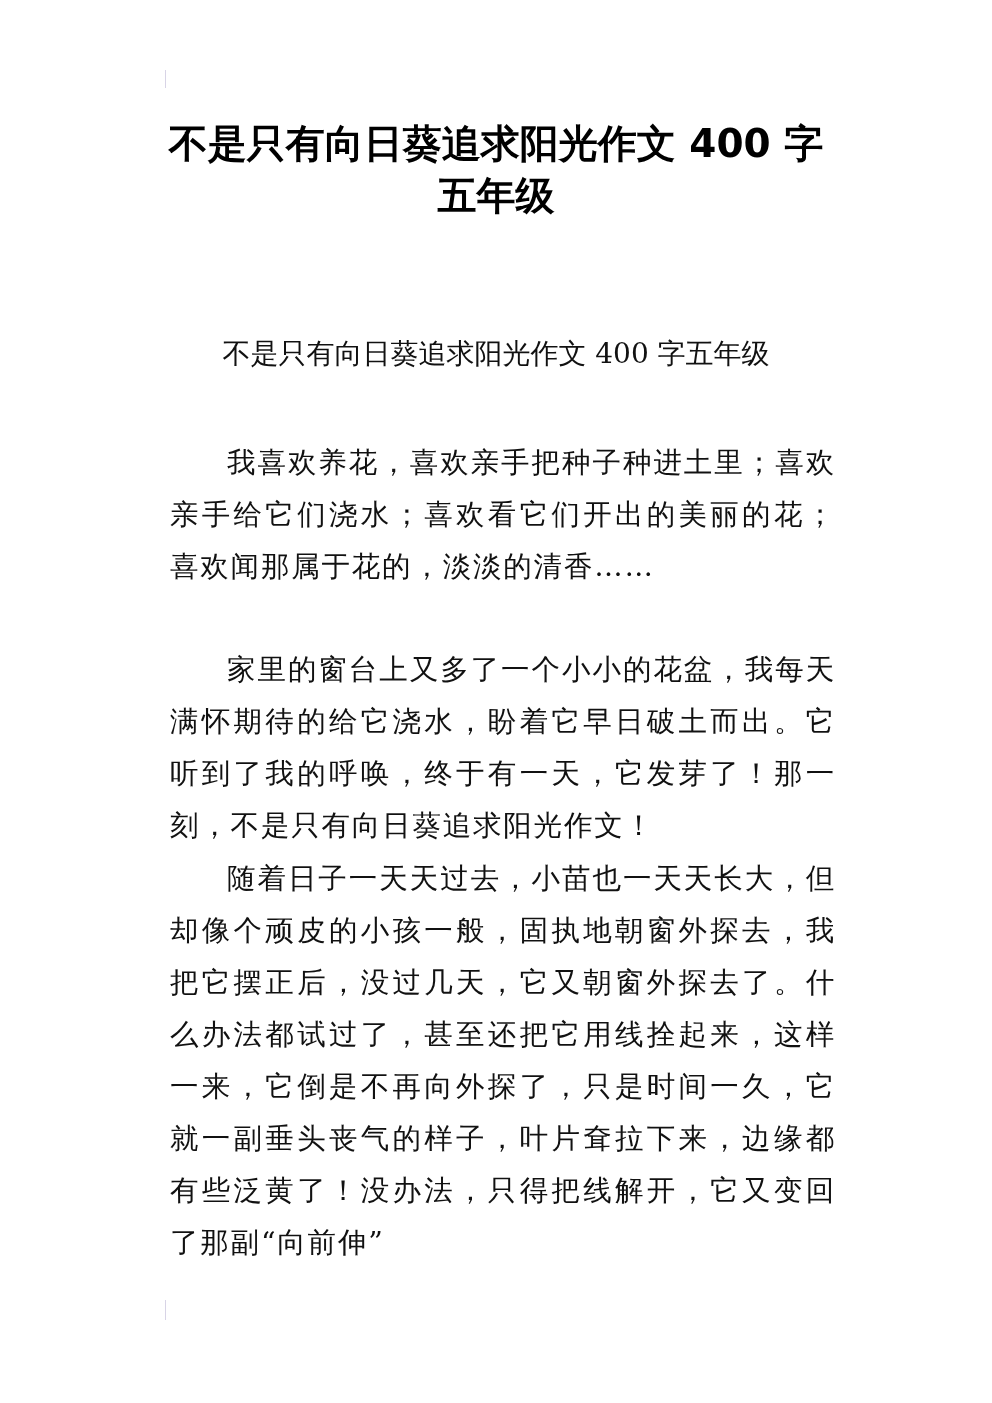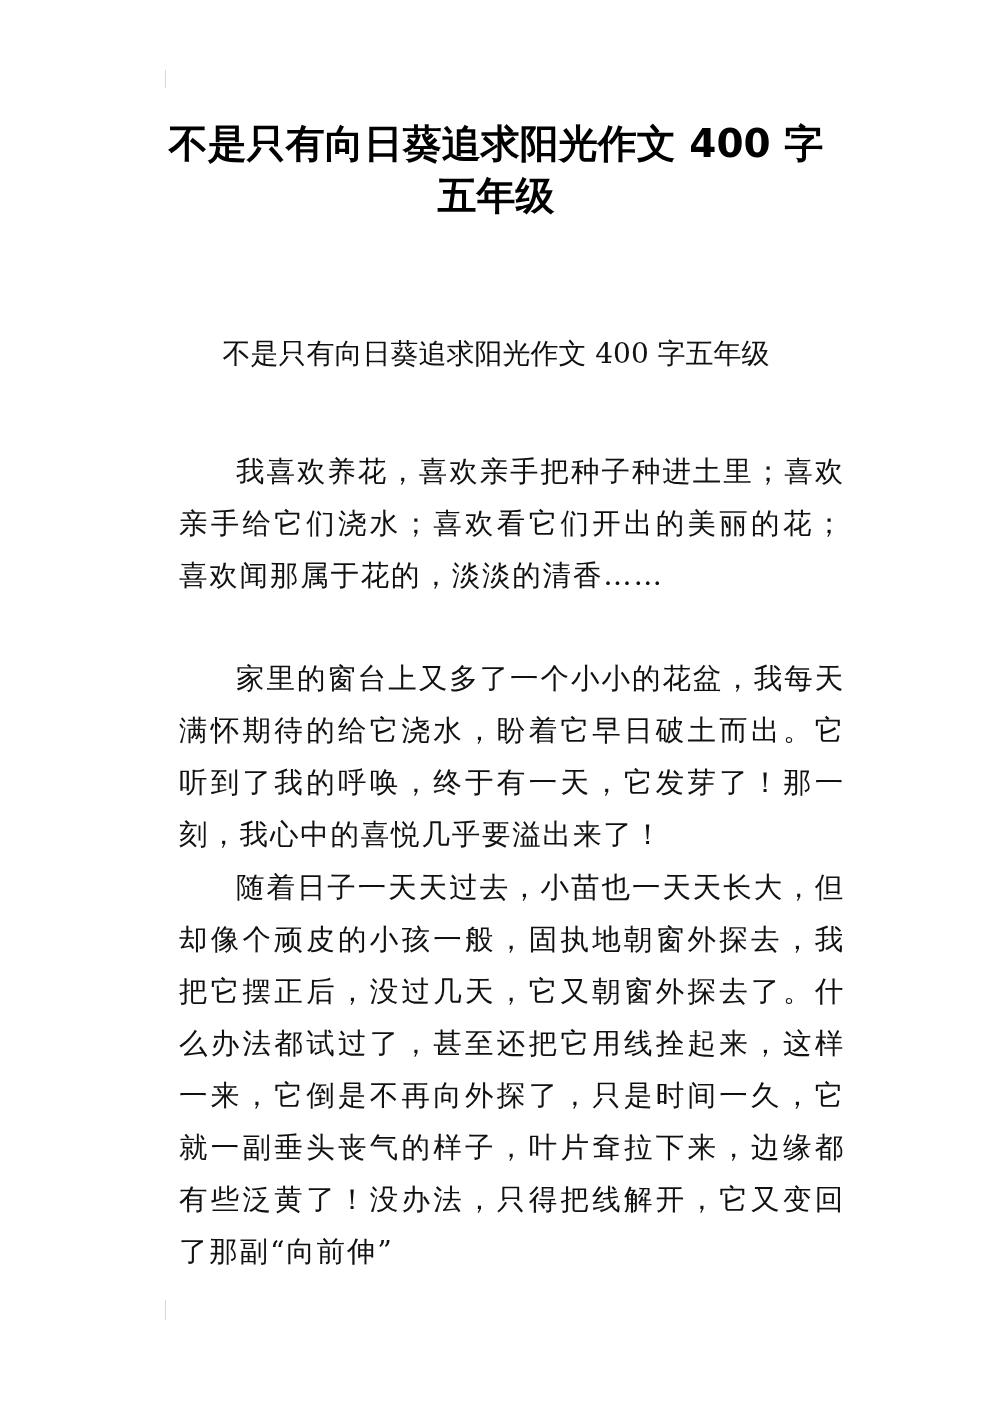--- a/index.html
+++ b/index.html
@@ -47,21 +47,21 @@
       text-align: center;
       font-size: 28px;
       line-height: 44px;
       color: #111111;
     }
 
     .body-text {
       position: absolute;
       left: 166px;
       width: 666px;
-      margin: 13px;
+      margin: 4px;
       font-size: 28.5px;
       line-height: 52px;
       text-align: justify;
       text-indent: 2em;
       color: #111111;
       letter-spacing: 1.8px;
     }
     .p1 { top: 433px; }
     .p2 { top: 640px; }
     .p3 { top: 849px; }
@@ -69,16 +69,16 @@
 </head>
 <body>
 
 <div class="crop-mark crop-top"></div>
 
 <h1 class="doc-title">不是只有向日葵追求阳光作文 400 字五年级</h1>
 
 <p class="subtitle">不是只有向日葵追求阳光作文 400 字五年级</p>
 
 <p class="body-text p1">我喜欢养花，喜欢亲手把种子种进土里；喜欢亲手给它们浇水；喜欢看它们开出的美丽的花；喜欢闻那属于花的，淡淡的清香……</p>
-<p class="body-text p2">家里的窗台上又多了一个小小的花盆，我每天满怀期待的给它浇水，盼着它早日破土而出。它听到了我的呼唤，终于有一天，它发芽了！那一刻，我心中的喜悦几乎要溢出来了！</p>
+<p class="body-text p2">家里的窗台上又多了一个小小的花盆，我每天满怀期待的给它浇水，盼着它早日破土而出。它听到了我的呼唤，终于有一天，它发芽了！那一刻，不是只有向日葵追求阳光作文！</p>
 <p class="body-text p3">随着日子一天天过去，小苗也一天天长大，但却像个顽皮的小孩一般，固执地朝窗外探去，我把它摆正后，没过几天，它又朝窗外探去了。什么办法都试过了，甚至还把它用线拴起来，这样一来，它倒是不再向外探了，只是时间一久，它就一副垂头丧气的样子，叶片耷拉下来，边缘都有些泛黄了！没办法，只得把线解开，它又变回了那副“向前伸”</p>
 
 <div class="crop-mark crop-bottom"></div>
 
 </body></html>

